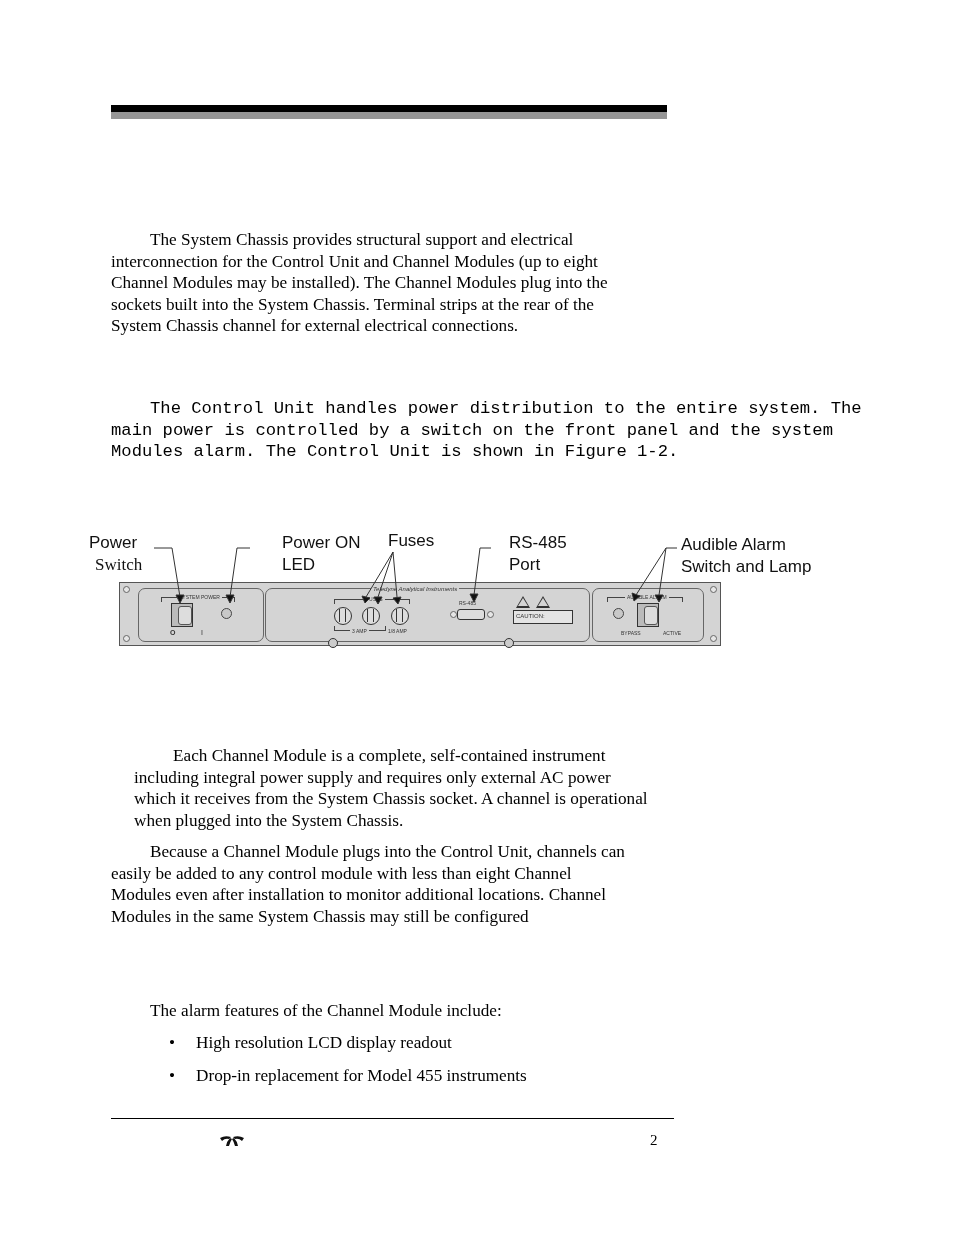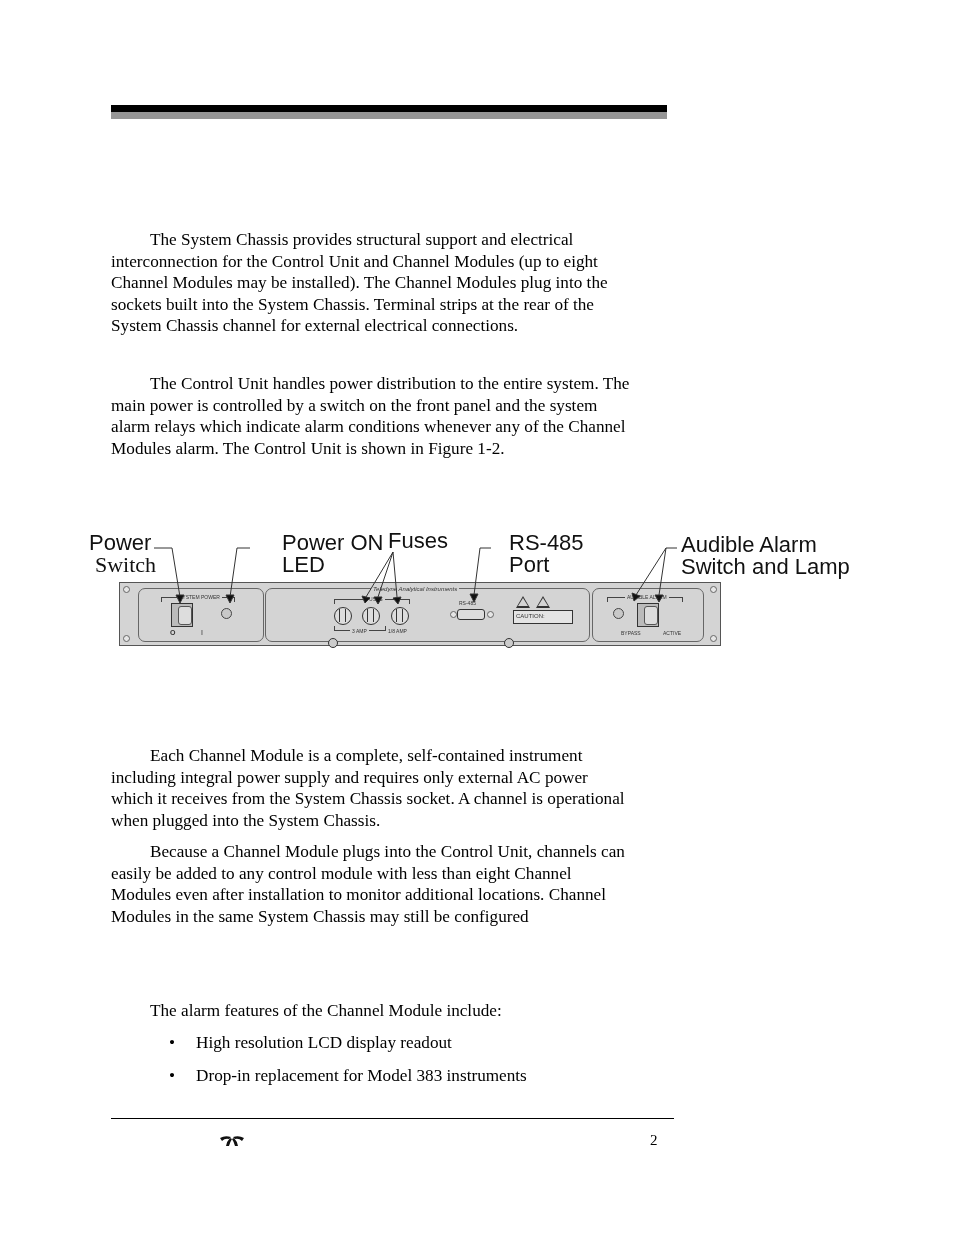--- a/index.html
+++ b/index.html
@@ -8,21 +8,21 @@
   .header-bar { position: absolute; left: 111px; top: 105px; width: 556px; height: 7px; background: #000; }
   .header-bar-shadow { position: absolute; left: 111px; top: 112px; width: 556px; height: 7px; background: #969696; }
   .para { position: absolute; left: 111px; width: 575px; font-size: 17.2px; line-height: 21.6px; margin: 0; }
   .para .line { display: block; white-space: nowrap; }
   .para .line.indent { padding-left: 39px; }
   .bullet-list { position: absolute; left: 111px; width: 575px; margin: 0; padding: 0; list-style: none; font-size: 17.2px; line-height: 21.6px; }
   .bullet-list li { position: relative; padding-left: 85px; height: 33px; white-space: nowrap; }
   .bullet-list li .dot { position: absolute; left: 58px; top: 0; }
   
   .figure { position: absolute; left: 84px; top: 525px; width: 760px; height: 130px; }
-  .callout { position: absolute; font-family: "Liberation Sans", sans-serif; font-size: 22px; line-height: 21.5px; color: #111; white-space: nowrap; }
+  .callout { position: absolute; font-family: "Liberation Sans", sans-serif; font-size: 17px; line-height: 21.5px; color: #111; white-space: nowrap; }
   .callout .l { display: block; }
   .panel { position: absolute; left: 35px; top: 57px; width: 602px; height: 64px; background: #d4d4d4; border: 1.5px solid #555; box-sizing: border-box; }
   .sub { position: absolute; top: 5px; height: 54px; border: 1px solid #666; border-radius: 7px; box-sizing: border-box; }
   .hole { position: absolute; width: 5px; height: 5px; border: 1px solid #666; border-radius: 50%; background: #e6e6e6; }
   .tiny { position: absolute; font-family: "Liberation Sans", sans-serif; font-size: 5px; color: #333; white-space: nowrap; }
   .bracket { position: absolute; border-top: 1px solid #444; border-left: 1px solid #444; border-right: 1px solid #444; height: 4px; }
   .bracket-b { position: absolute; border-bottom: 1px solid #444; border-left: 1px solid #444; border-right: 1px solid #444; height: 4px; }
   .rocker { position: absolute; width: 22px; height: 24px; border: 1.5px solid #333; background: #bbb; box-sizing: border-box; }
   .rocker::after { content: ""; position: absolute; left: 6px; top: 2px; width: 12px; height: 17px; border: 1px solid #555; border-radius: 3px; background: #ddd; }
   .led { position: absolute; width: 11px; height: 11px; border: 1.5px solid #444; border-radius: 50%; background: #c8c8c8; box-sizing: border-box; }
@@ -45,24 +45,23 @@
 <div class="header-bar-shadow"></div>
 
 <p class="para" style="top:229px;">
   <span class="line indent">The System Chassis provides structural support and electrical</span>
   <span class="line">interconnection for the Control Unit and Channel Modules (up to eight</span>
   <span class="line">Channel Modules may be installed). The Channel Modules plug into the</span>
   <span class="line">sockets built into the System Chassis. Terminal strips at the rear of the</span>
   <span class="line">System Chassis channel for external electrical connections.</span>
 </p>
 
-<p class="para" style="top:373px;">
+<p class="para" style="top:398px;font-family:Liberation Mono, monospace;">
   <span class="line indent">The Control Unit handles power distribution to the entire system. The</span>
   <span class="line">main power is controlled by a switch on the front panel and the system</span>
-  <span class="line">alarm relays which indicate alarm conditions whenever any of the Channel</span>
   <span class="line">Modules alarm. The Control Unit is shown in Figure 1-2.</span>
 </p>
 
 <div class="figure">
   <div class="callout" style="left:5px; top:7px;">
     <span class="l">Power</span>
     <span class="l" style="padding-left:6px;font-family:Liberation Serif, serif;">Switch</span>
   </div>
   <div class="callout" style="left:170px; top:7px;margin-left:28px;">
     <span class="l">Power ON</span>
@@ -144,21 +143,21 @@
       <path d="M407,23 L396,23 L390,70" fill="none"></path>
         <path d="M386,69 L390,77 L394,69 Z"></path>
       <path d="M593,23 L582,23 L552,70" fill="none"></path>
         <path d="M548,68 L550,76 L556,71 Z"></path>
       <path d="M582,23 L575,70" fill="none"></path>
         <path d="M571,70 L575,77 L579,70 Z"></path>
     </g>
   </svg>
 </div>
 
-<p class="para" style="top:745px;">
+<p class="para" style="top:745px;margin-left:23px;">
   <span class="line indent">Each Channel Module is a complete, self-contained instrument</span>
   <span class="line">including integral power supply and requires only external AC power</span>
   <span class="line">which it receives from the System Chassis socket. A channel is operational</span>
   <span class="line">when plugged into the System Chassis.</span>
 </p>
 <p class="para" style="top:841px;">
   <span class="line indent">Because a Channel Module plugs into the Control Unit, channels can</span>
   <span class="line">easily be added to any control module with less than eight Channel</span>
   <span class="line">Modules even  after installation to monitor additional locations. Channel</span>
   <span class="line">Modules in the same System Chassis may still be configured</span>
@@ -167,21 +166,21 @@
 <p class="para" style="top:1000px;">
   <span class="line indent">The alarm features of the Channel Module include:</span>
 </p>
 <ul class="bullet-list" style="top:1032px;">
   <li>
     <span class="dot">•</span>
     <span>High resolution LCD display readout</span>
   </li>
   <li>
     <span class="dot">•</span>
-    <span>Drop-in replacement for Model 383 instruments</span>
+    <span>Drop-in replacement for Model 455 instruments</span>
   </li>
 </ul>
 
 <div class="footer-rule"></div>
 <div class="footer-logo">
   <svg width="24" height="12" viewBox="0 0 24 12">
     <g fill="#111">
       <path d="M0,3 Q5,0 11,2 L9,4 Q5,3 2,6 Z"></path>
       <path d="M24,3 Q19,0 13,2 L15,4 Q19,3 22,6 Z"></path>
       <path d="M10,3 Q7,6 6,11 L9,11 Q10,7 12,4 Z"></path>

